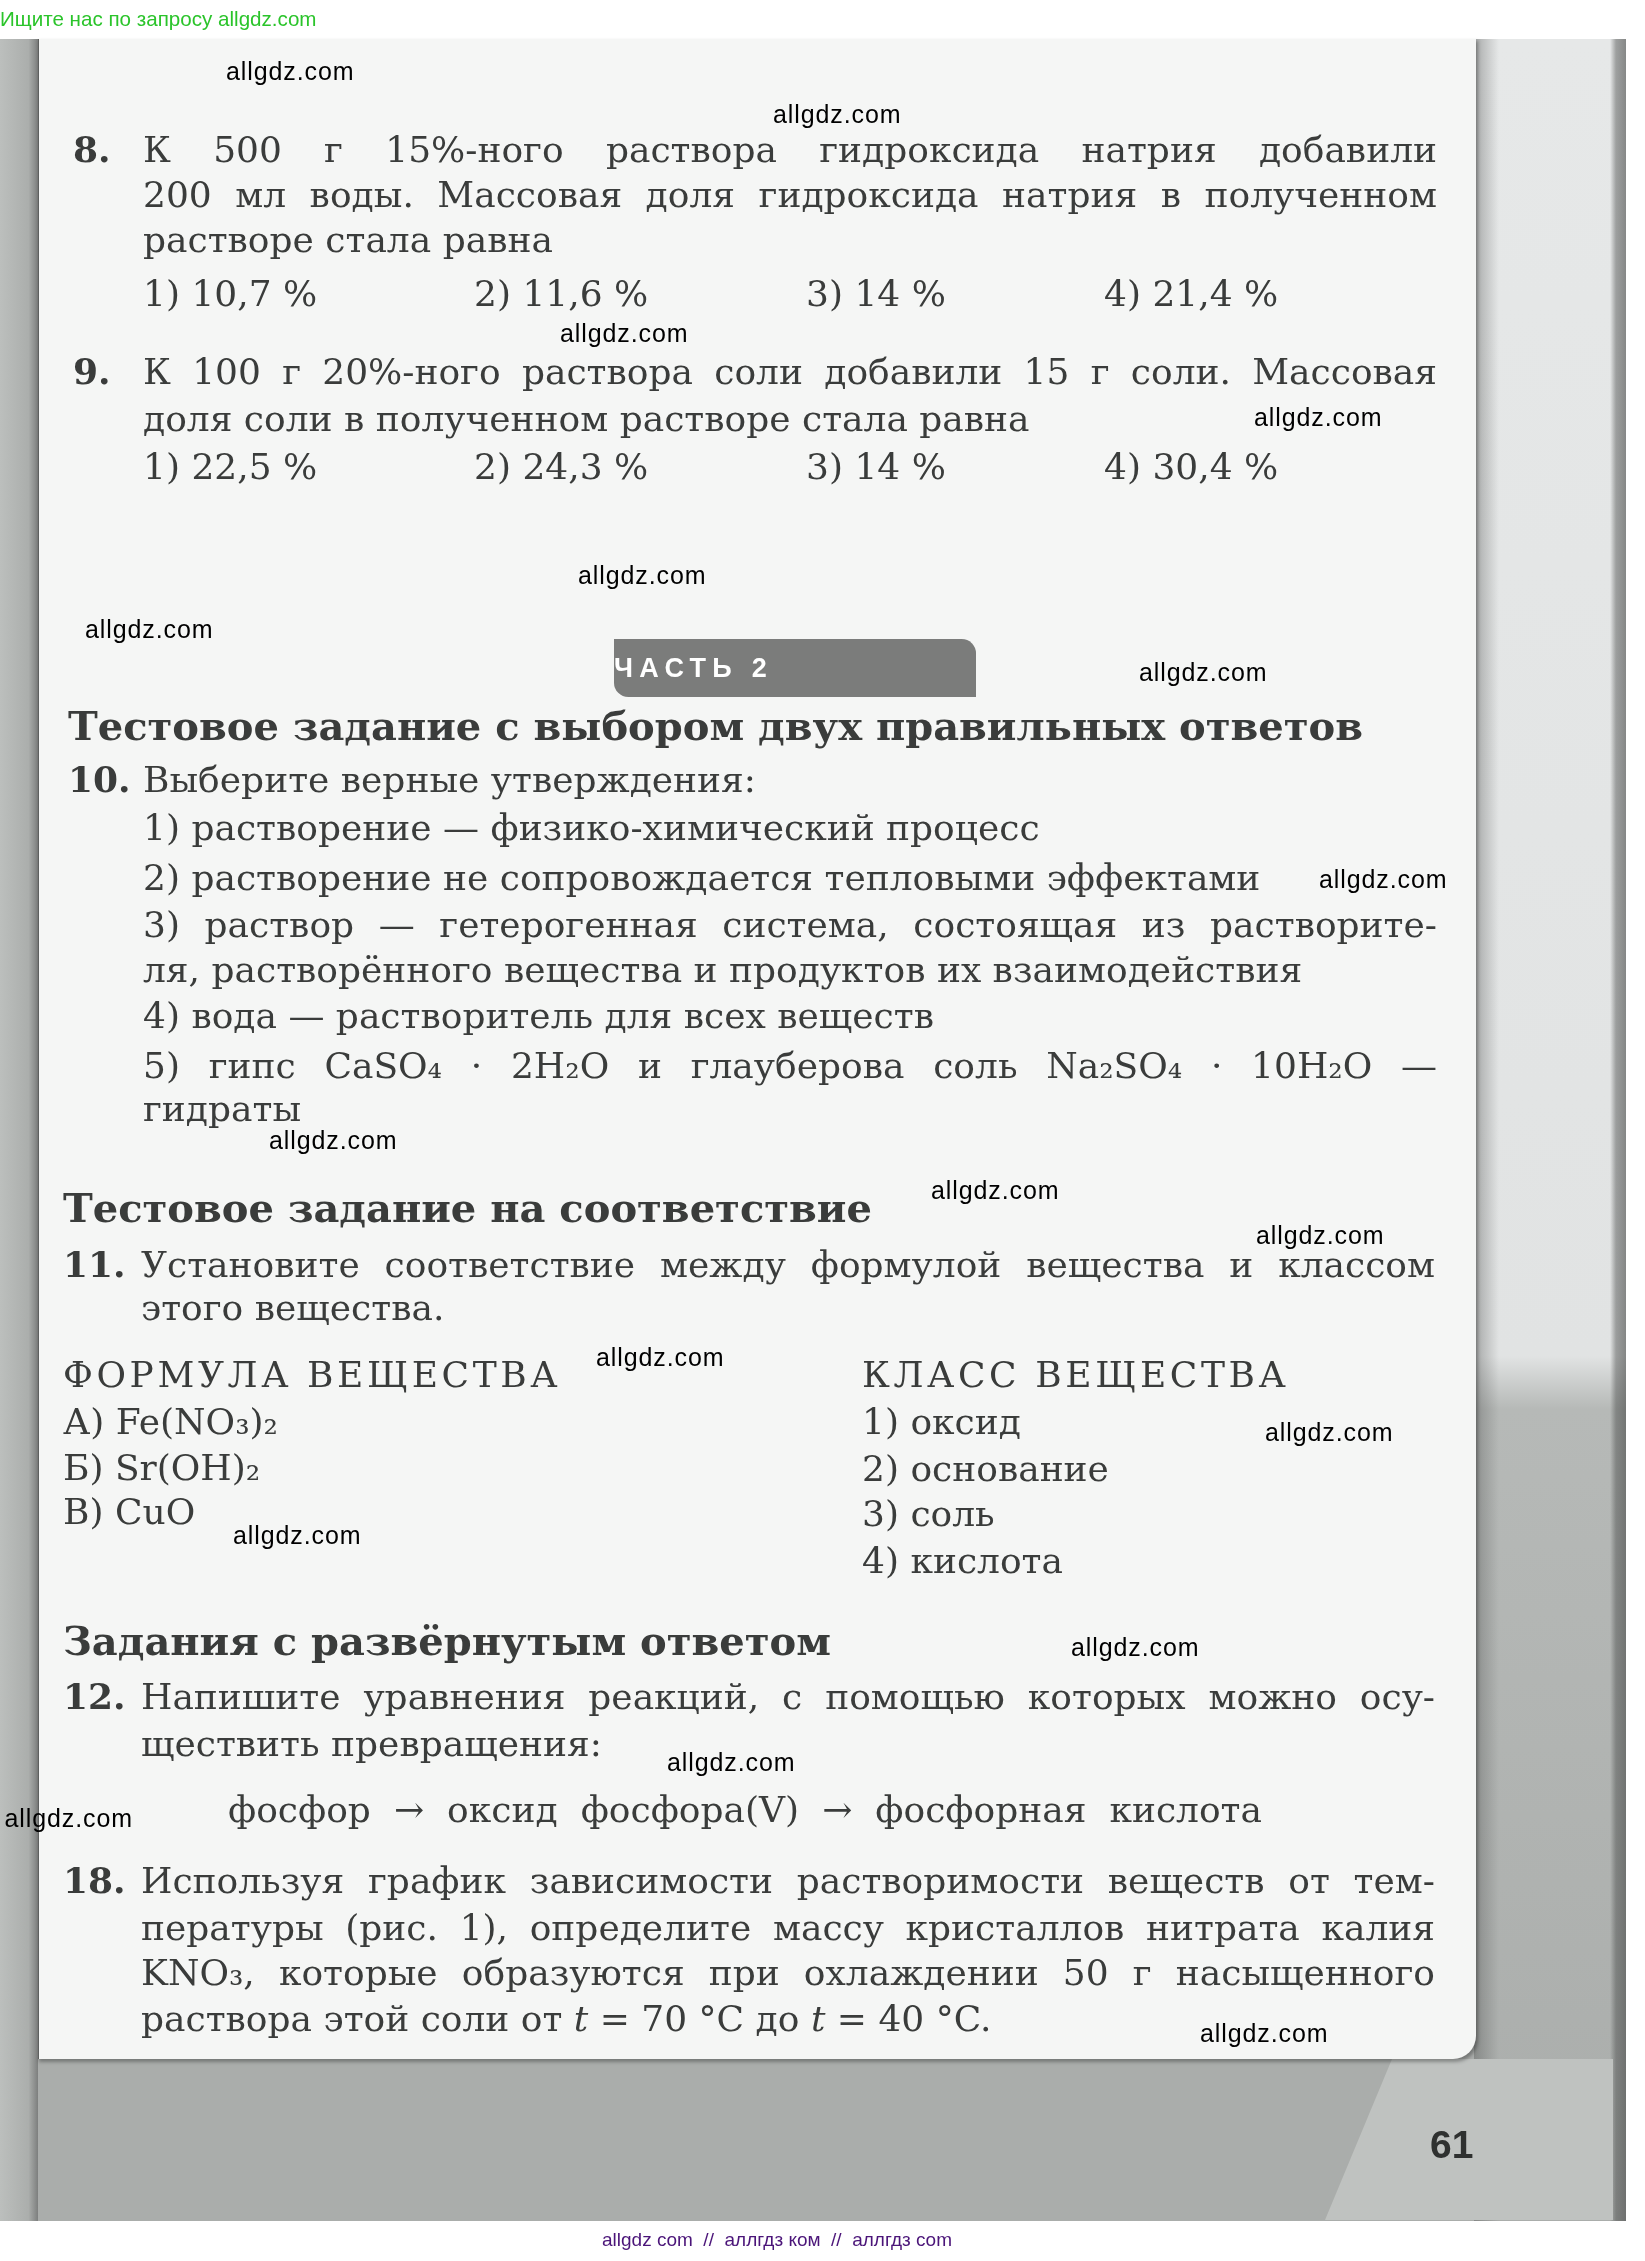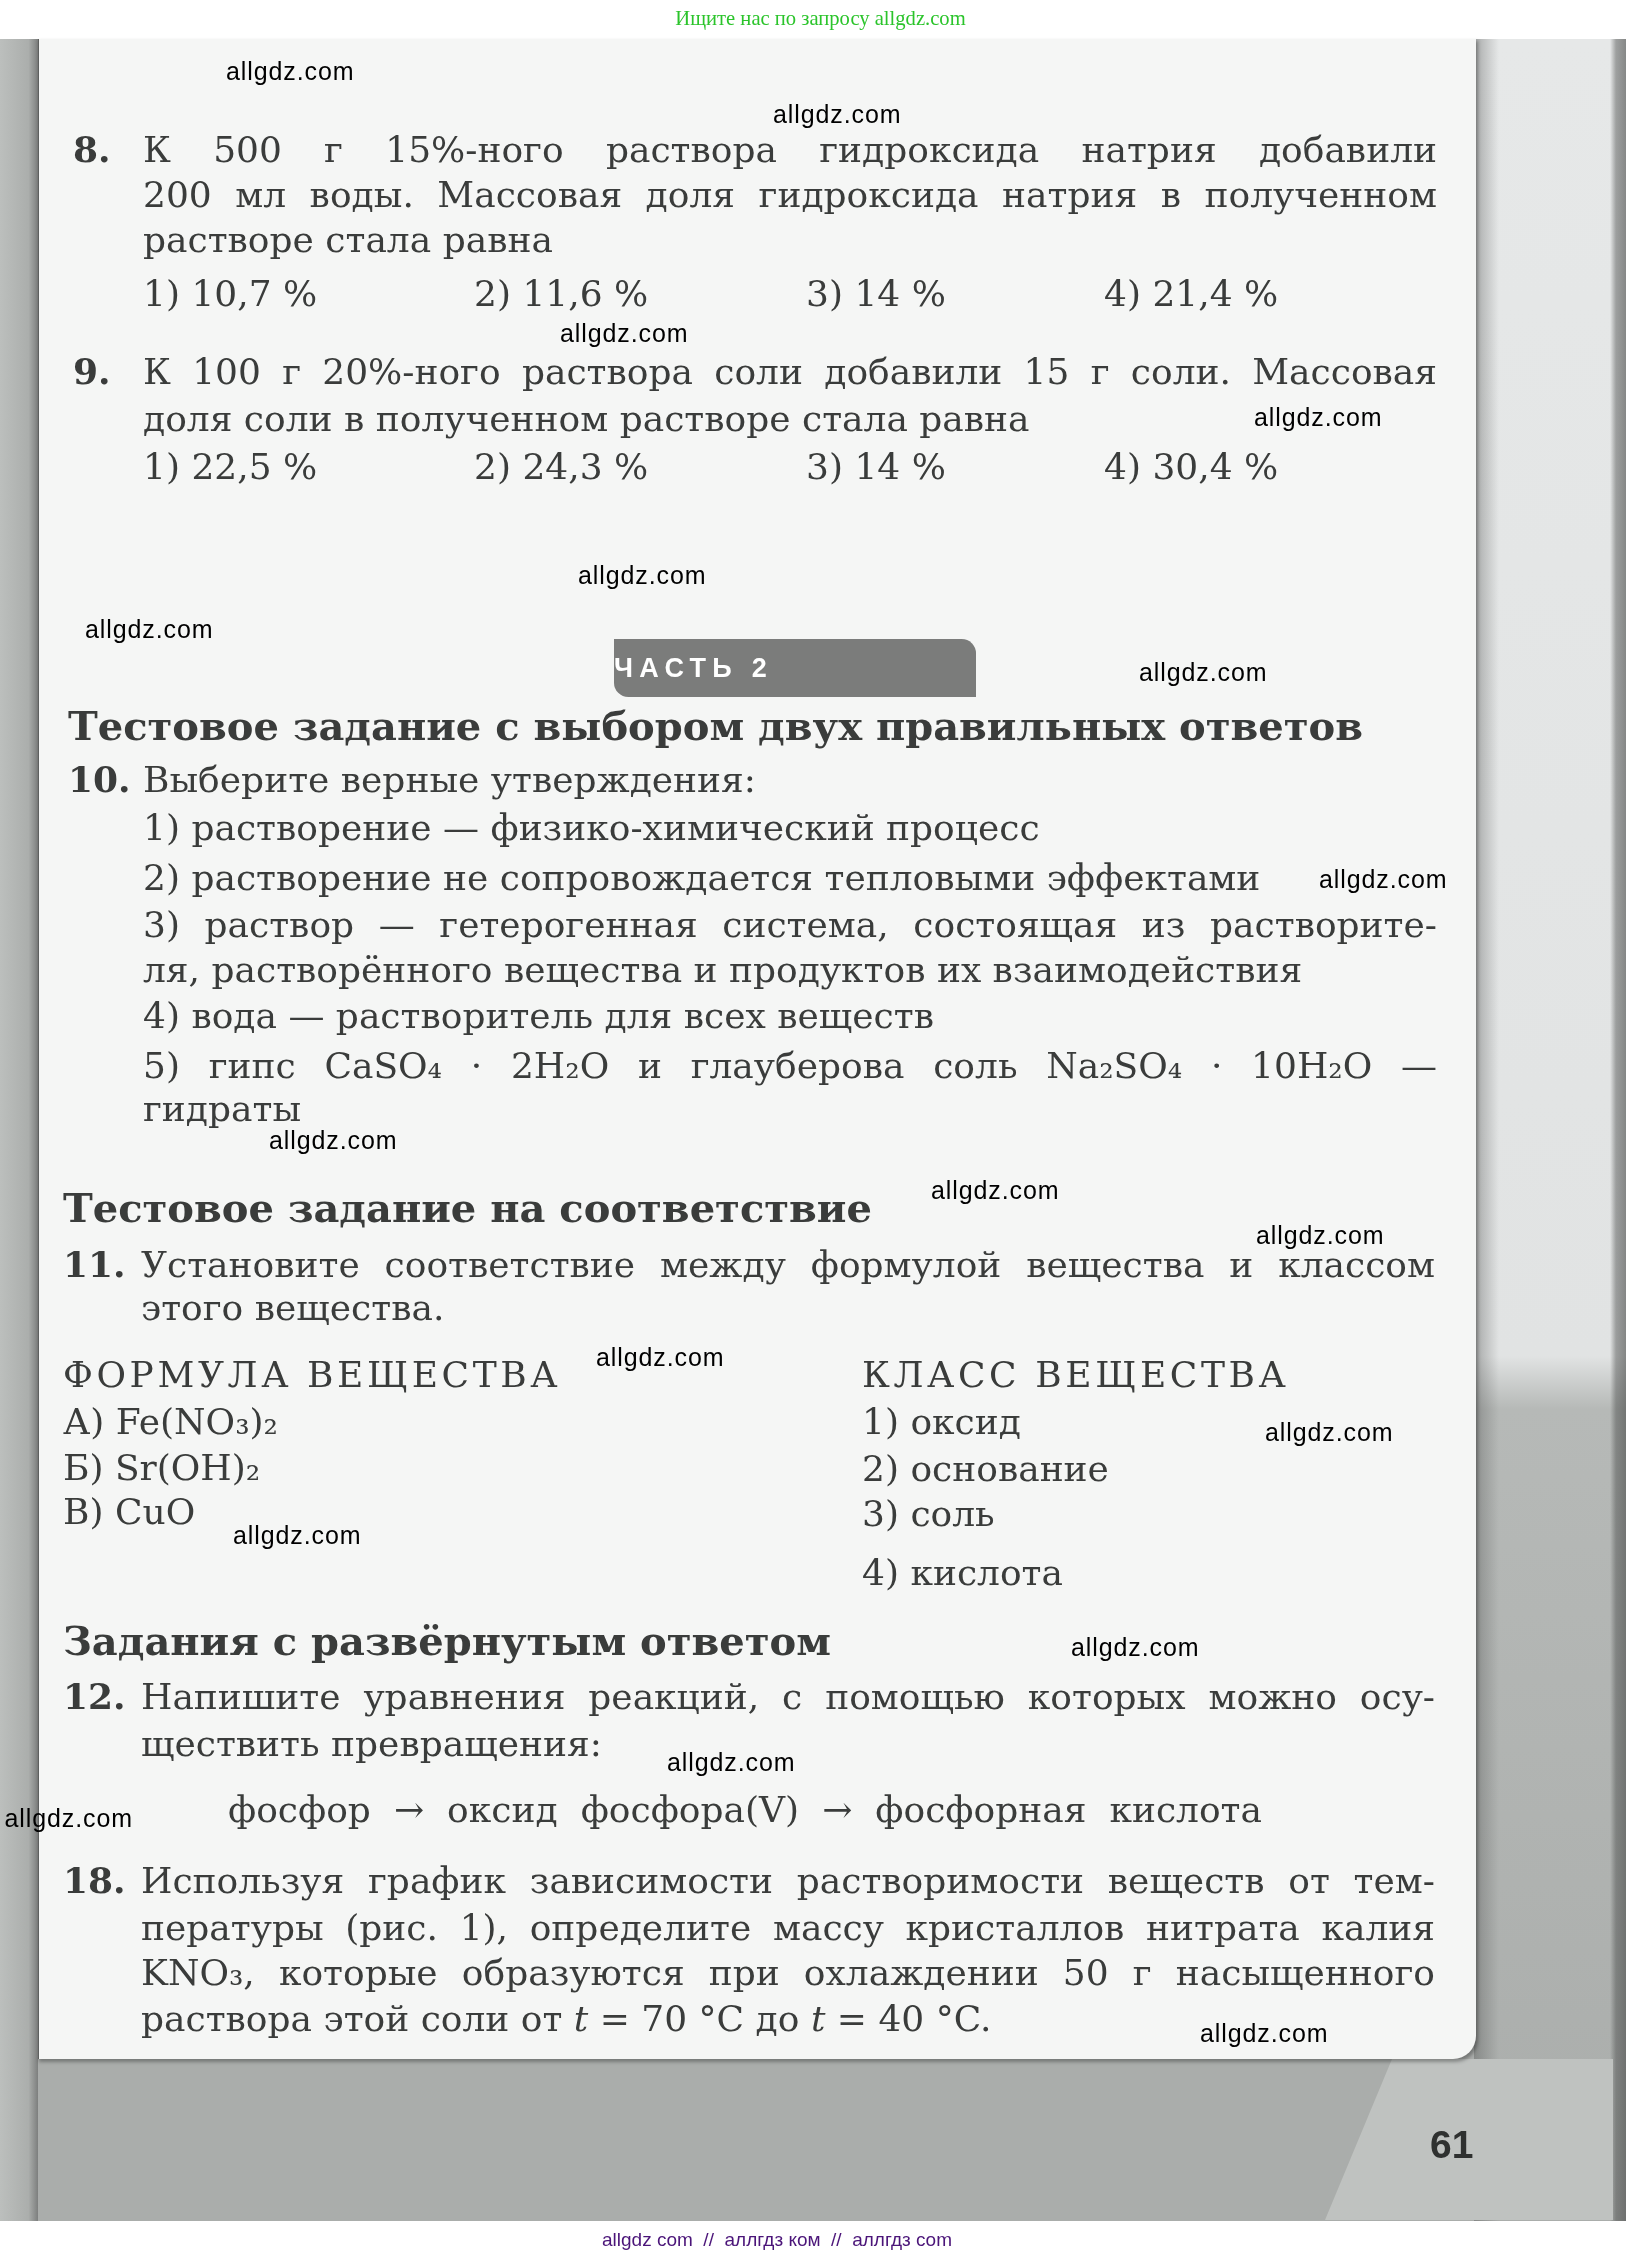--- a/index.html
+++ b/index.html
@@ -4,22 +4,22 @@
 <style>
   html, body { margin: 0; padding: 0; }
   body {
     width: 1645px; height: 2261px; position: relative; overflow: hidden;
     background: #ffffff;
     font-family: "DejaVu Serif", serif;
     color: #3a3c3b;
   }
   .promo-top {
     position: absolute; left: 0; top: 6.3px; width: 1641px; height: 25px;
-    line-height: 25px; text-align: center;
-    font-family: Liberation Serif, serif; font-size: 20.6px; color: #2bc42b;
+    line-height: 25px; 
+    font-family: Liberation Sans, sans-serif; font-size: 20.6px; color: #2bc42b;
   }
   .promo-bottom {
     position: absolute; left: 602px; top: 2228px; height: 23px; line-height: 23px;
     font-family: "Liberation Sans", sans-serif; font-size: 19px; color: #4b1579;
     white-space: pre;
   }
   .scan {
     position: absolute; left: 0; top: 39px; width: 1626px; height: 2182px;
     background: #aaadab;
   }
@@ -123,21 +123,21 @@
 <div class="ln j" style="left:141px; top:1241px;">Установите соответствие между формулой вещества и классом</div>
 <div class="ln" style="left:141px; top:1284px;">этого вещества.</div>
 <div class="ln caps" style="left:63px; top:1351px;">ФОРМУЛА ВЕЩЕСТВА</div>
 <div class="ln caps" style="left:862px; top:1351px;">КЛАСС ВЕЩЕСТВА</div>
 <div class="ln" style="left:63px; top:1398px;">А) Fe(NO₃)₂</div>
 <div class="ln" style="left:63px; top:1444px;">Б) Sr(OH)₂</div>
 <div class="ln" style="left:63px; top:1488px;">В) CuO</div>
 <div class="ln" style="left:862px; top:1398px;">1) оксид</div>
 <div class="ln" style="left:862px; top:1445px;">2) основание</div>
 <div class="ln" style="left:862px; top:1490px;">3) соль</div>
-<div class="ln" style="left:862px; top:1537px;margin-top:12px;">4) кислота</div>
+<div class="ln" style="left:862px; top:1537px;">4) кислота</div>
 
 <div class="h" style="left:63px; top:1617px;">Задания с развёрнутым ответом</div>
 
 <div class="num" style="left:63px; top:1673px;">12.</div>
 <div class="ln j" style="left:141px; top:1673px;">Напишите уравнения реакций, с помощью которых можно осу-</div>
 <div class="ln" style="left:141px; top:1720px;">ществить превращения:</div>
 <div class="ln j" style="left:228px; top:1786px; width:1034px;">фосфор → оксид фосфора(V) → фосфорная кислота</div>
 
 <div class="num" style="left:63px; top:1857px;">18.</div>
 <div class="ln j" style="left:141px; top:1857px;">Используя график зависимости растворимости веществ от тем-</div>

